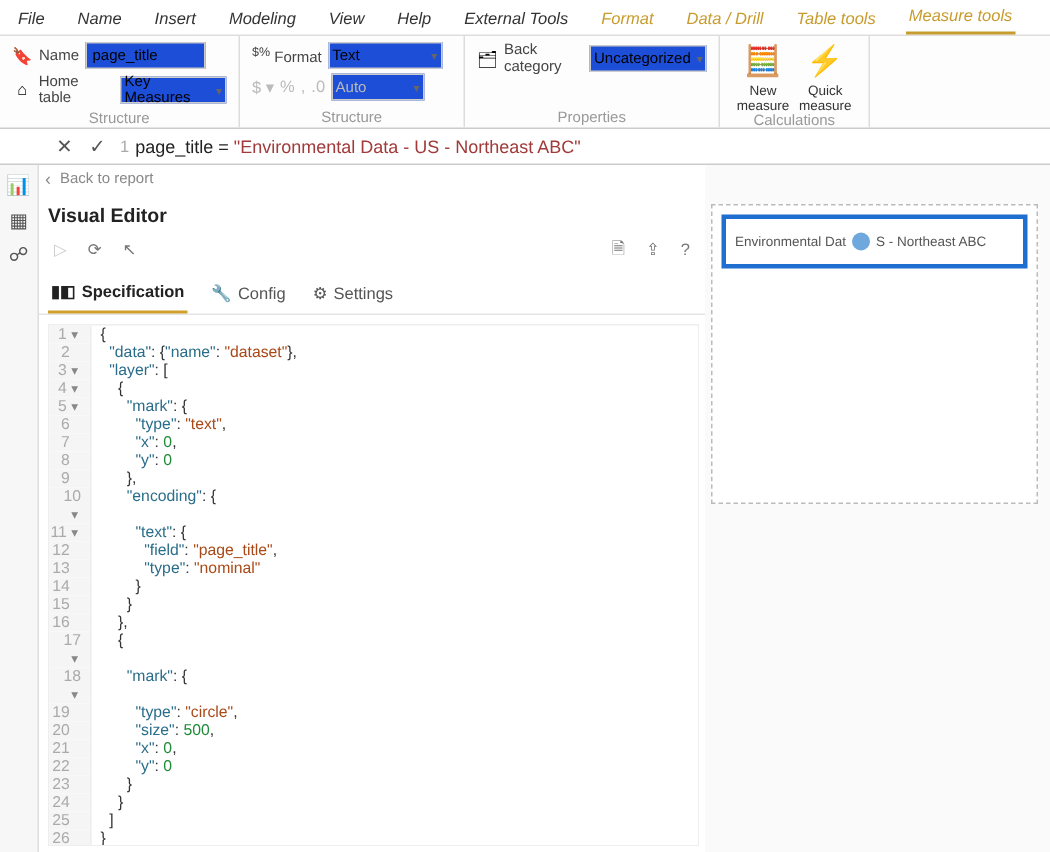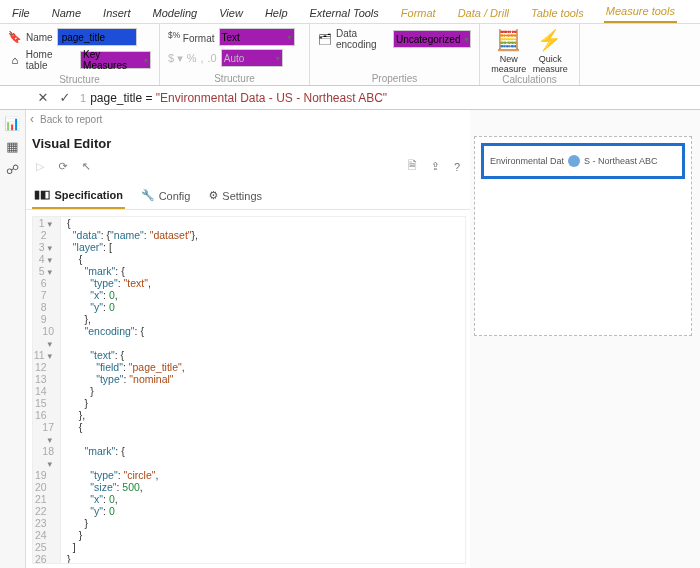--- a/index.html
+++ b/index.html
@@ -7,21 +7,21 @@
     .ribbon-tabs { background: #fff; border-bottom: 1px solid #ddd; padding: 0 10px; display: flex; gap: 18px; height: 24px; align-items: flex-end; }
     .ribbon-tab { padding: 3px 2px 4px; color: #333; cursor: pointer; white-space: nowrap; font-style: italic; }
     .ribbon-tab.colored { color: #c89b2e; }
     .ribbon-tab.colored.active { border-bottom: 2px solid #c89b2e; }
     .toolbar { background: #fdfdfd; border-bottom: 1px solid #ccc; display: flex; height: 62px; }
     .tb-group { display: flex; flex-direction: column; padding: 4px 8px 0; border-right: 1px solid #ddd; position: relative; }
     .tb-group-rows { flex: 1; }
     .tb-row { display: flex; align-items: center; gap: 4px; margin-bottom: 3px; }
     .tb-label { color: #444; font-size: 10px; }
     .tb-input { border: 1px solid #ccc; background: #1d4ed8; height: 18px; font-size: 10px; padding: 0 4px; }
-    .tb-select { border: 1px solid #ccc; background: #a21caf; height: 18px; font-size: 10px; padding: 0 2px; display: flex; align-items: center; justify-content: space-between; }
+    .tb-select { border: 1px solid #ccc; background: #1d4ed8; height: 18px; font-size: 10px; padding: 0 2px; display: flex; align-items: center; justify-content: space-between; }
     .tb-select::after { content: "▾"; font-size: 8px; color: #666; margin-left: 4px; }
     .tb-group-title { text-align: center; color: #999; font-size: 10px; padding-bottom: 1px; }
     .tb-disabled { color: #bbb; }
     .tb-icon { width: 14px; height: 14px; display: inline-flex; align-items: center; justify-content: center; }
     .big-btn { display: flex; flex-direction: column; align-items: center; justify-content: center; width: 44px; font-size: 9px; color: #333; text-align: center; gap: 2px; }
     .big-btn-icon { font-size: 20px; }
     .formula-bar { background: #fff; border-bottom: 1px solid #ccc; display: flex; align-items: center; height: 24px; padding-left: 32px; }
     .fb-btn { width: 22px; text-align: center; color: #555; font-size: 13px; cursor: pointer; }
     .fb-line { color: #aaa; font-size: 11px; padding: 0 4px; }
     .fb-code { font-family: Consolas, monospace; font-size: 12px; }
@@ -106,21 +106,21 @@
             <span>Auto</span>
           </div>
       </div>
     </div>
     <div class="tb-group-title">Structure</div>
   </div>
   <div class="tb-group" style="width:170px">
     <div class="tb-group-rows">
       <div class="tb-row">
         <span class="tb-icon">🗂</span>
-        <span class="tb-label">Data encoding</span>
+        <span class="tb-label">Back category</span>
         <div class="tb-select" style="width:78px">
             <span>Uncategorized</span>
           </div>
       </div>
     </div>
     <div class="tb-group-title">Properties</div>
   </div>
   <div class="tb-group" style="width:100px">
     <div class="tb-group-rows" style="display:flex">
       <div class="big-btn">

